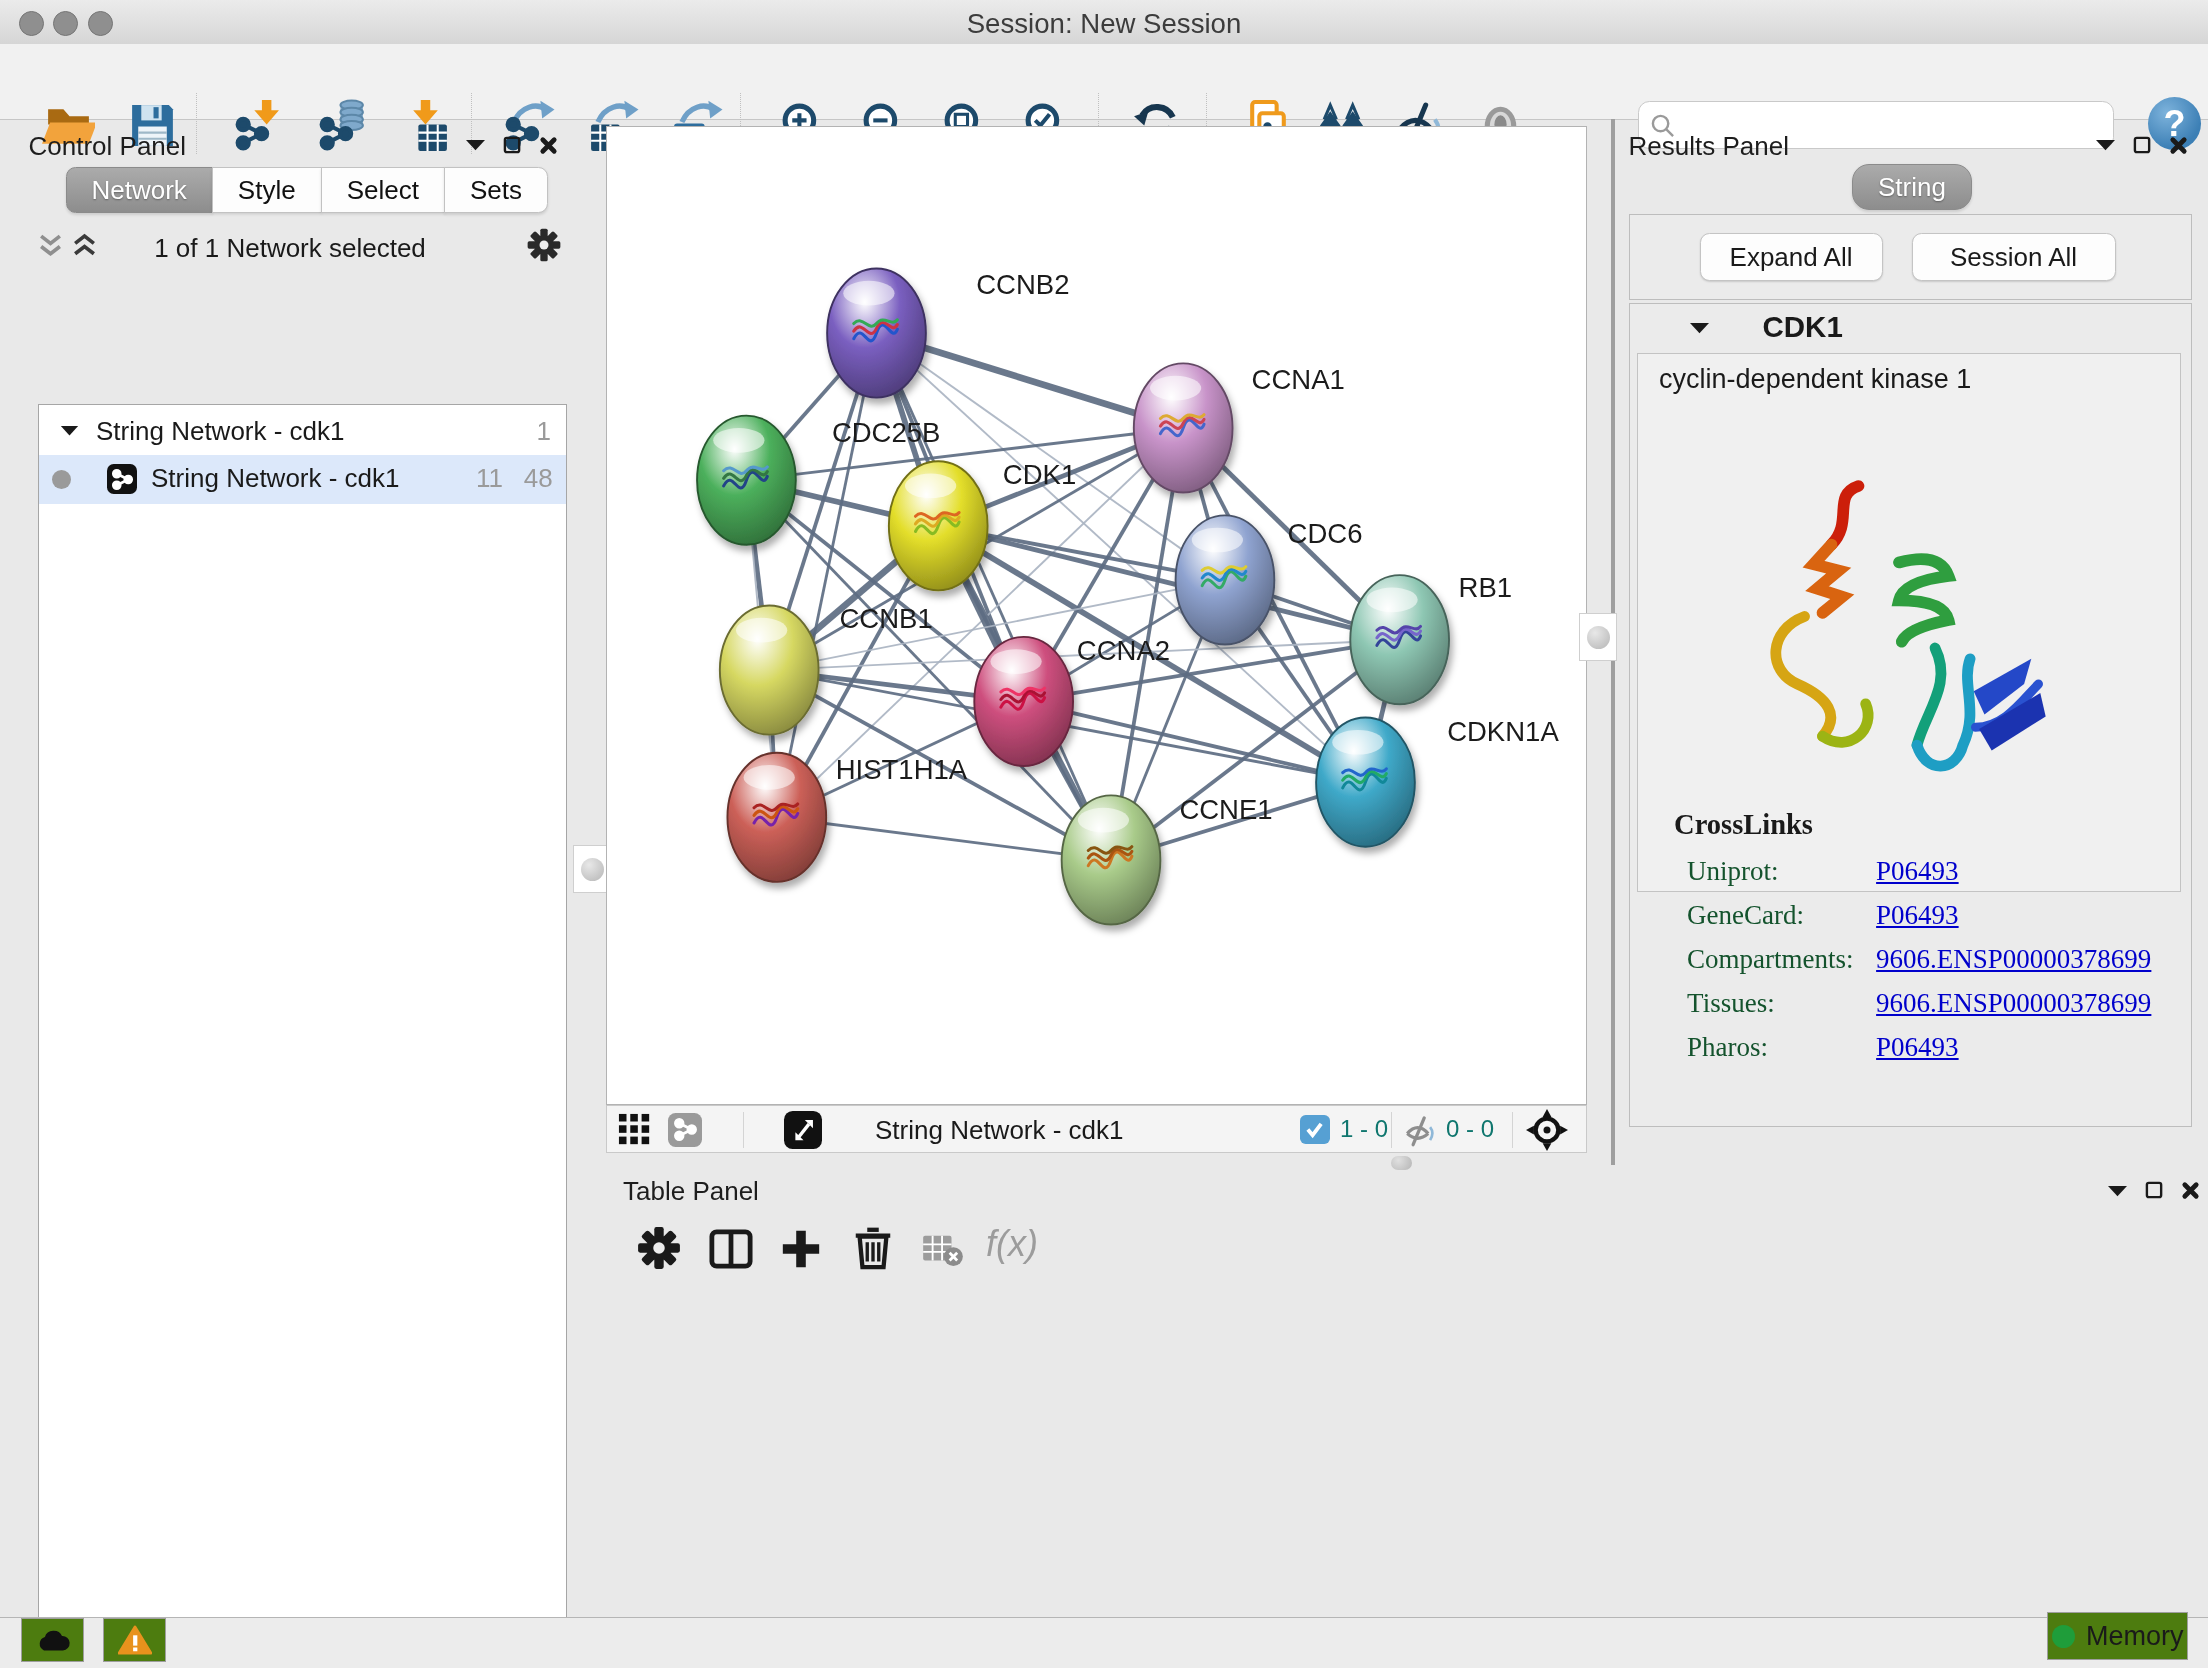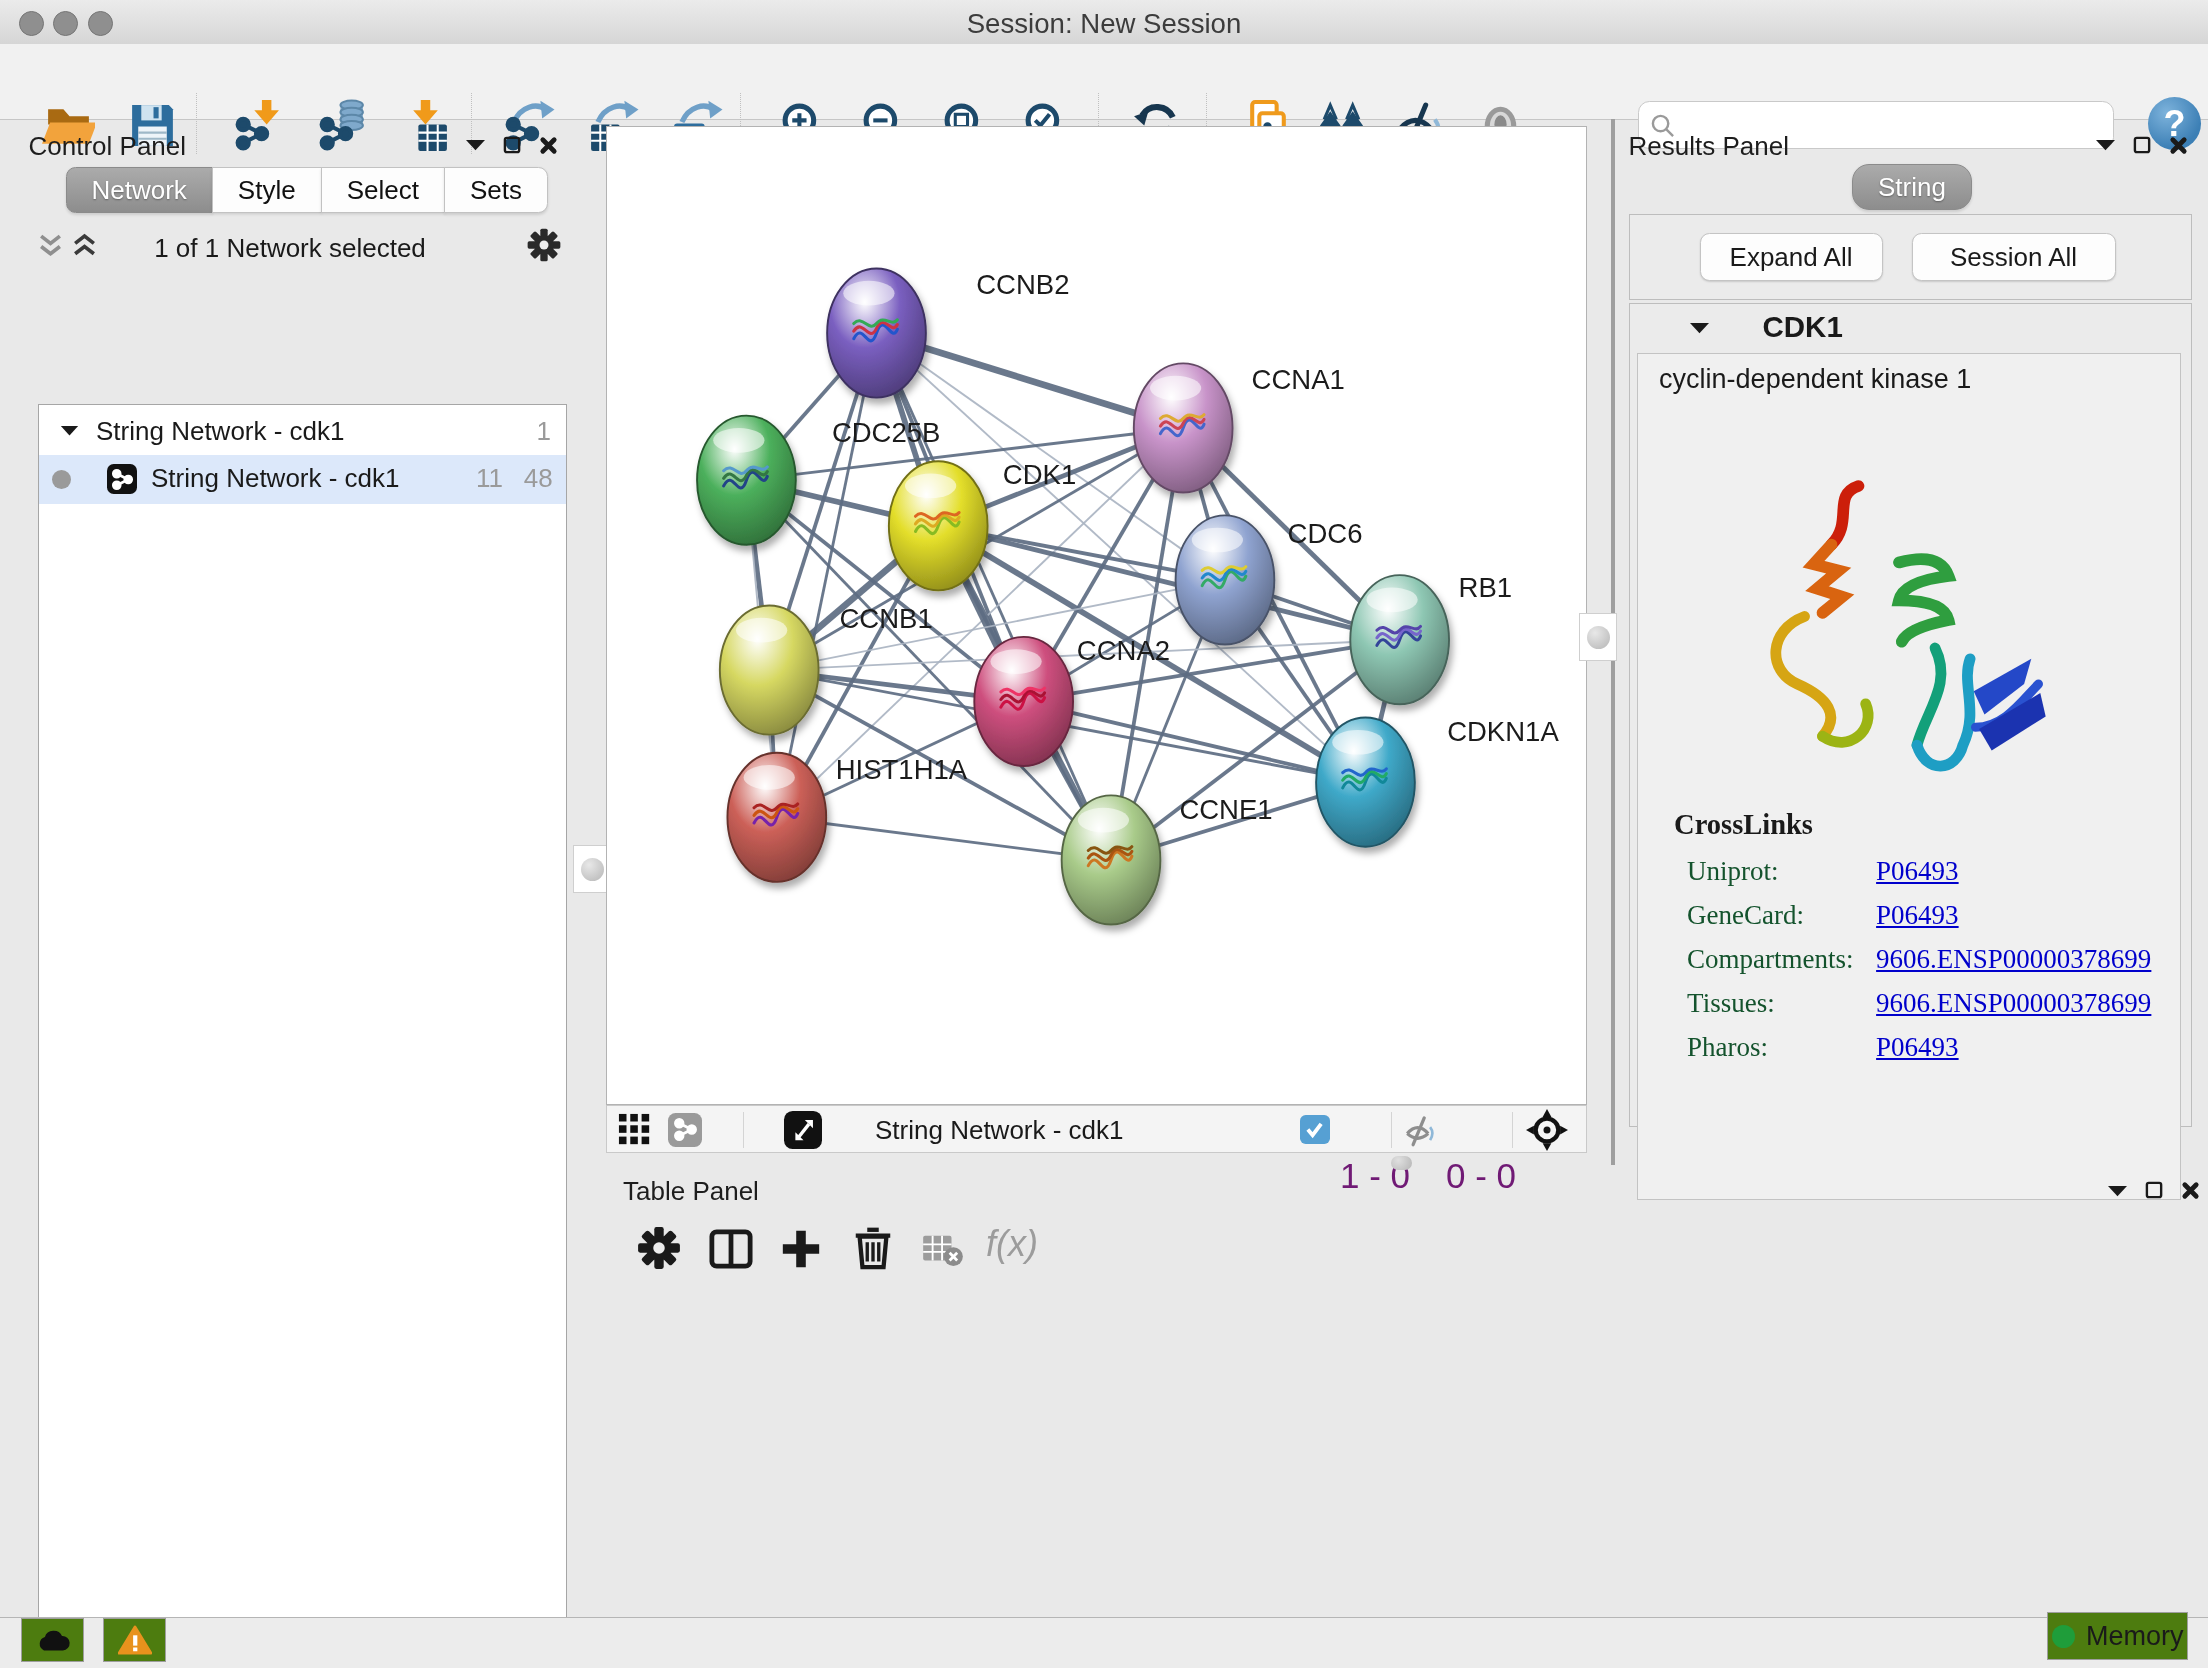--- a/index.html
+++ b/index.html
@@ -37,21 +37,21 @@
     text-shadow:0 1px 1.9px rgba(0,0,0,.35);}
   
   #cp-list{left:28.5px;top:278px;width:529px;height:1299px;background:#fff;border:1.9px solid #a6a6a6;box-sizing:border-box;}
   .cp-row{position:relative;height:44px;font-size:26px;}
   .cp-num{position:absolute;color:#9a9a9a;font-size:26px;}
   
   #net-canvas{left:606px;top:126px;width:981px;height:979px;background:#fff;border:1px solid #b3b3b3;box-sizing:border-box;padding-left:15px;}
   #net-footer{left:606px;top:1105px;width:981px;height:48px;background:#f4f4f4;
     border:1px solid #c9c9c9;box-sizing:border-box;}
   .nf-sep{position:absolute;top:5.7px;height:36px;border-left:1.9px solid #d4d4d4;}
-  .nf-gray{color:#701a75;font-size:35px;margin-top:41px;}
+  .nf-gray{color:#0f766e;font-size:24px;}
   
   #rp-border{left:1611px;top:119px;width:3.8px;height:1046px;background:#9f9f9f;}
   .rp-box{position:absolute;border:1.9px solid #bdbdbd;background:#ebebeb;box-sizing:border-box;}
   .rp-btn{position:absolute;height:46px;background:#fdfdfd;border:1px solid #c4c4c4;border-radius:9.5px;
     font-size:26px;text-align:center;line-height:46px;box-shadow:0 1px 1.9px rgba(0,0,0,.15);}
   #xl-rows .xl-row{position:relative;height:44px;font-family:"Liberation Serif","DejaVu Serif",serif;font-size:27px;}
   .xl-label{position:absolute;left:49px;color:#14532d;text-align:right;}
   .xl-value{position:absolute;left:238px;color:#0000cc;text-decoration:underline;}
   
   #statusbar{left:0;top:1617px;width:2208px;height:51px;background:#ececec;border-top:1.9px solid #b5b5b5;}
@@ -559,21 +559,21 @@
   <div class="tab active abs" style="left:234px;top:38px;border-radius:17px">String</div>
   <div class="rp-box" style="left:9.5px;top:88px;width:563px;height:86px">
     <div class="rp-btn" style="left:70px;top:18px;width:181px">Expand All</div>
     <div class="rp-btn" style="left:282px;top:18px;width:202px">Session All</div>
   </div>
   <div class="rp-box" style="left:9.5px;top:177px;width:563px;height:824px">
     <svg class="abs" style="left:59px;top:17px" width="21" height="13.3" viewBox="0 0 22 14">
         <use href="#s-tri"></use>
       </svg>
     <span class="abs" style="left:133px;top:5.7px;font-size:29.5px;font-weight:bold">CDK1</span>
-    <div class="abs" style="left:7.6px;top:49px;width:544px;height:847px;border:1.9px solid #c3c3c3;background:#f0f0f0;box-sizing:border-box">
+    <div class="abs" style="left:7.6px;top:49px;width:544px;height:539px;border:1.9px solid #c3c3c3;background:#f0f0f0;box-sizing:border-box">
       <span class="abs" style="left:21px;top:9.5px;font-size:27px">cyclin-dependent kinase 1</span>
 
       <svg class="abs" style="left:57px;top:105px" width="399" height="342" viewBox="0 0 420 380">
         <g fill="none" stroke-linecap="round">
           <path d="M170 30 C140 40 165 70 140 95" stroke="#cc1f0a" stroke-width="13"></path>
           <path d="M140 95 l-20 22 28 7 -24 20 28 9 -22 18" stroke="#d96410" stroke-width="13" fill="none"></path>
           <path d="M110 175 C70 190 68 235 102 250 S150 285 130 308" stroke="#d6a514" stroke-width="12"></path>
           <path d="M130 308 C160 328 190 300 178 272" stroke="#9cb414" stroke-width="12"></path>
           <path d="M215 115 q45 -12 55 15 q-50 6 -55 27 q50 0 55 22 q-45 9 -52 24" stroke="#2f9e3f" stroke-width="13"></path>
           <path d="M255 210 C275 250 245 280 235 318" stroke="#13a07a" stroke-width="12"></path>

